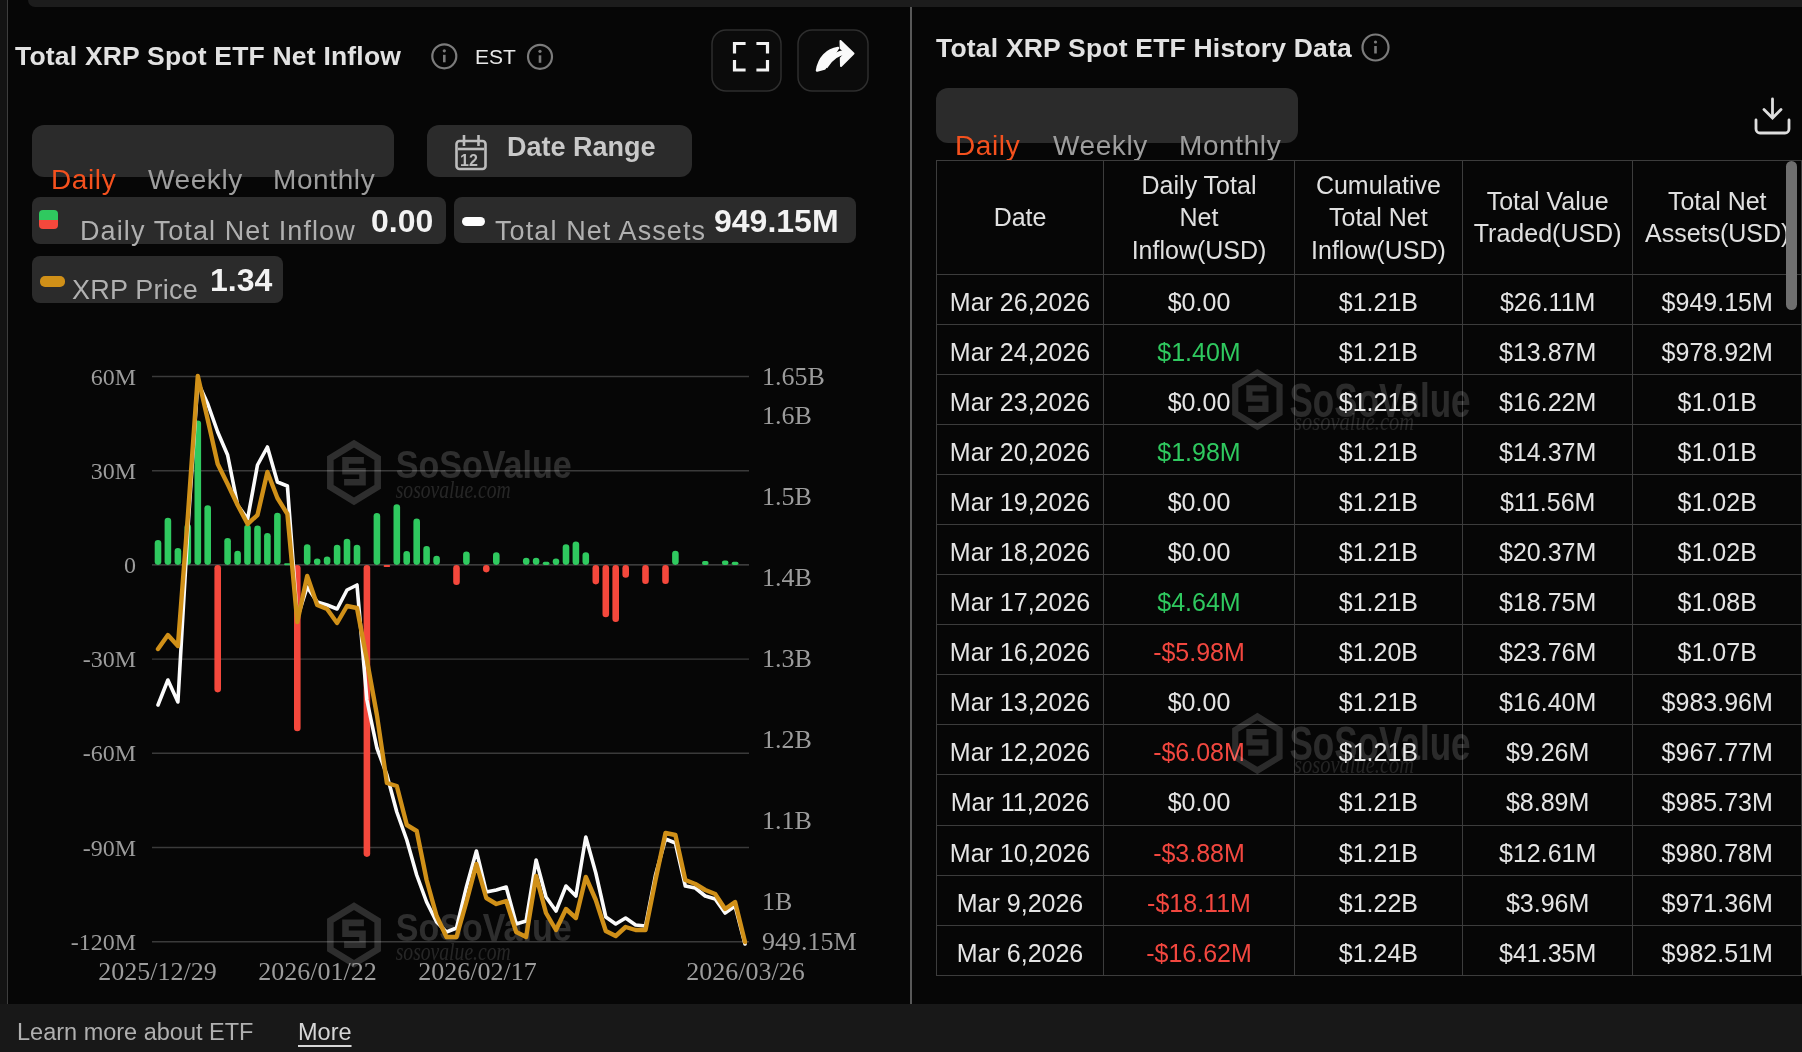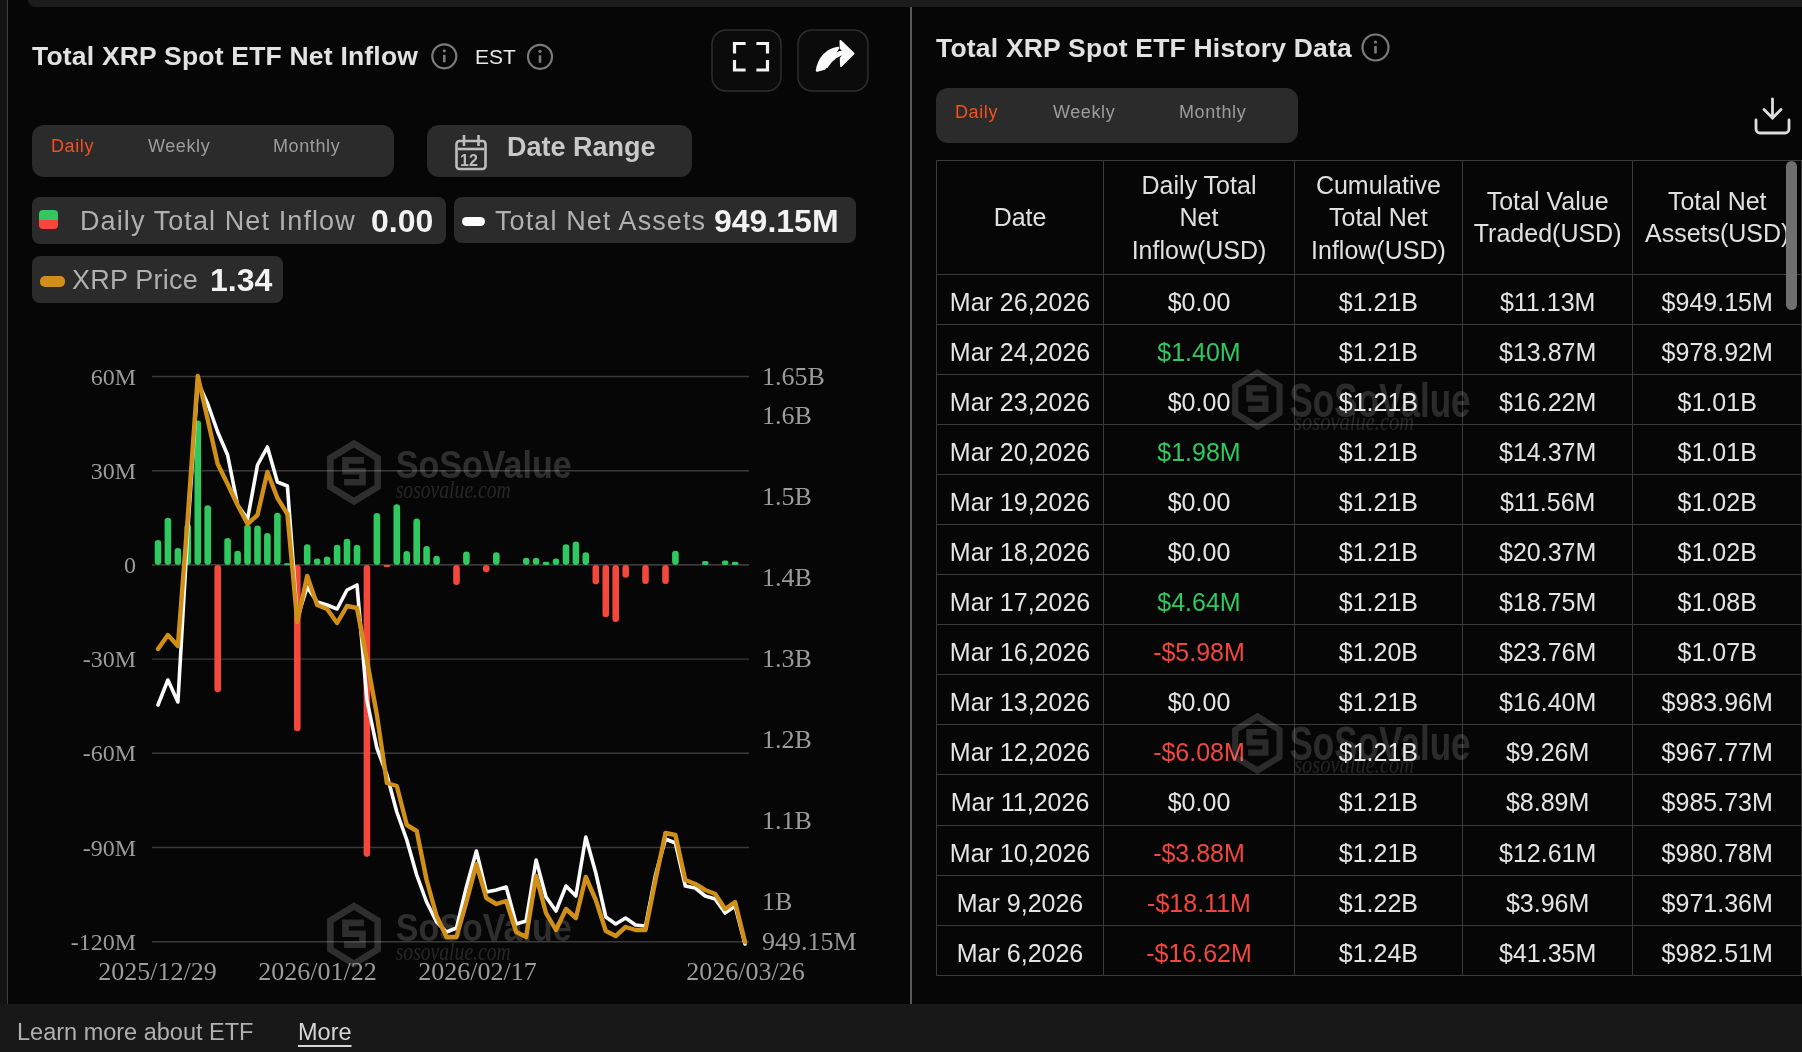--- a/index.html
+++ b/index.html
@@ -8,44 +8,44 @@
 #topstrip { position:absolute; left:28px; top:0; width:1774px; height:7px; background:#1c1c1c; border-radius:0 0 0 8px; }
 #lpanel { position:absolute; left:7px; top:0; width:903.5px; height:1004px; background:#060606; border-left:1.5px solid #3d3d3d; }
 #rpanel { position:absolute; left:912px; top:7px; width:890px; height:997px; background:#060606; }
 #divider { position:absolute; left:910px; top:7px; width:1.6px; height:997px; background:#585858; }
 #footer { position:absolute; left:0; top:1004px; width:1802px; height:48px; background:#181818; }
 #footer .t1 { position:absolute; left:17px; top:15px; font-size:23.5px; color:#b0b0b0; }
 #footer .t2 { position:absolute; left:271px; top:15px; font-size:23.5px; color:#d6d6d6; text-decoration:underline; text-underline-offset:5px;margin-left:27px; }
 .title { position:absolute; font-weight:bold; color:#e2e2e2; font-size:26.5px; letter-spacing:0.2px; }
 .est { position:absolute; left:475px; top:45px; font-size:21px; color:#e8e8e8; }
 .tabbox { position:absolute; background:#2b2b2b; border-radius:12px; }
-.tab { position:absolute; font-size:18px; color:#9d9d9d; letter-spacing:0.6px; }
+.tab { position:absolute; font-size:28px; color:#9d9d9d; letter-spacing:0.6px;margin-top:28px; }
 .tab.on { color:#f4511e; }
-.chipt { font-size:27px; color:#b0b0b0; letter-spacing:1.1px; }
+.chipt { font-size:27px; color:#b0b0b0; letter-spacing:1.1px;margin-top:10px; }
 .chipv { font-size:32px; color:#f2f2f2; font-weight:bold; }
 .chart { position:absolute; left:8px; top:330px; }
 .ax { font-family:"Liberation Serif", serif; font-size:24px; fill:#9c9c9c; }
 .axr { font-family:"Liberation Serif", serif; font-size:26px; fill:#9c9c9c; }
 .wmsvg { position:absolute; left:0; top:0; }
 .tbl { position:absolute; left:936px; top:160px; border-collapse:collapse; table-layout:fixed; }
 .tbl td { border:1.4px solid #3c3c3c; text-align:center; color:#e4e4e4; font-size:25px;
   height:50.1px; padding:6px 0 0 0; overflow:hidden; }
 .tbl tr.hd td { height:113.5px; line-height:32.5px; padding-top:3px; }
 .tbl td.g { color:#2fc95f; }
 .tbl td.r { color:#f2473f; }
 .tbl tr.hd td { color:#e0e0e0; padding-top:0; }
 #scrollthumb { position:absolute; left:1785.5px; top:161px; width:11.5px; height:149px; background:#6f6f6f; border-radius:6px; }
 </style></head>
 <body>
 <div id="lpanel"></div>
 <div id="rpanel"></div>
 <div id="topstrip"></div>
 <div id="divider"></div>
 
-<div class="title" style="left:32px; top:41px;">Total XRP Spot ETF Net Inflow</div>
+<div class="title" style="left:15px; top:41px;">Total XRP Spot ETF Net Inflow</div>
 <div class="est">EST</div>
 
 <div class="tabbox" style="left:32px; top:125px; width:362px; height:52px;"></div>
 <div class="tab on" style="left:51px; top:136px;">Daily</div>
 <div class="tab" style="left:148px; top:136px;">Weekly</div>
 <div class="tab" style="left:273px; top:136px;">Monthly</div>
 
 <div class="tabbox" style="left:427px; top:125px; width:265px; height:52px;"></div>
 <div class="abs" style="left:507px; top:132px; font-size:27px; font-weight:bold; color:#c9c9c9;">Date Range</div>
 
@@ -169,21 +169,21 @@
 <td style="width:168.5999999999999px">Date</td>
 <td style="width:192px">Daily Total<br>Net<br>Inflow(USD)</td>
 <td style="width:168.5999999999999px">Cumulative<br>Total Net<br>Inflow(USD)</td>
 <td style="width:171px">Total Value<br>Traded(USD)</td>
 <td style="width:169px">Total Net<br>Assets(USD)</td>
 </tr>
       <tr>
         <td>Mar 26,2026</td>
         <td class="">$0.00</td>
         <td>$1.21B</td>
-        <td>$11.13M</td>
+        <td>$26.11M</td>
         <td>$949.15M</td>
       </tr>
       <tr>
         <td>Mar 24,2026</td>
         <td class="g">$1.40M</td>
         <td>$1.21B</td>
         <td>$13.87M</td>
         <td>$978.92M</td>
       </tr>
       <tr>

